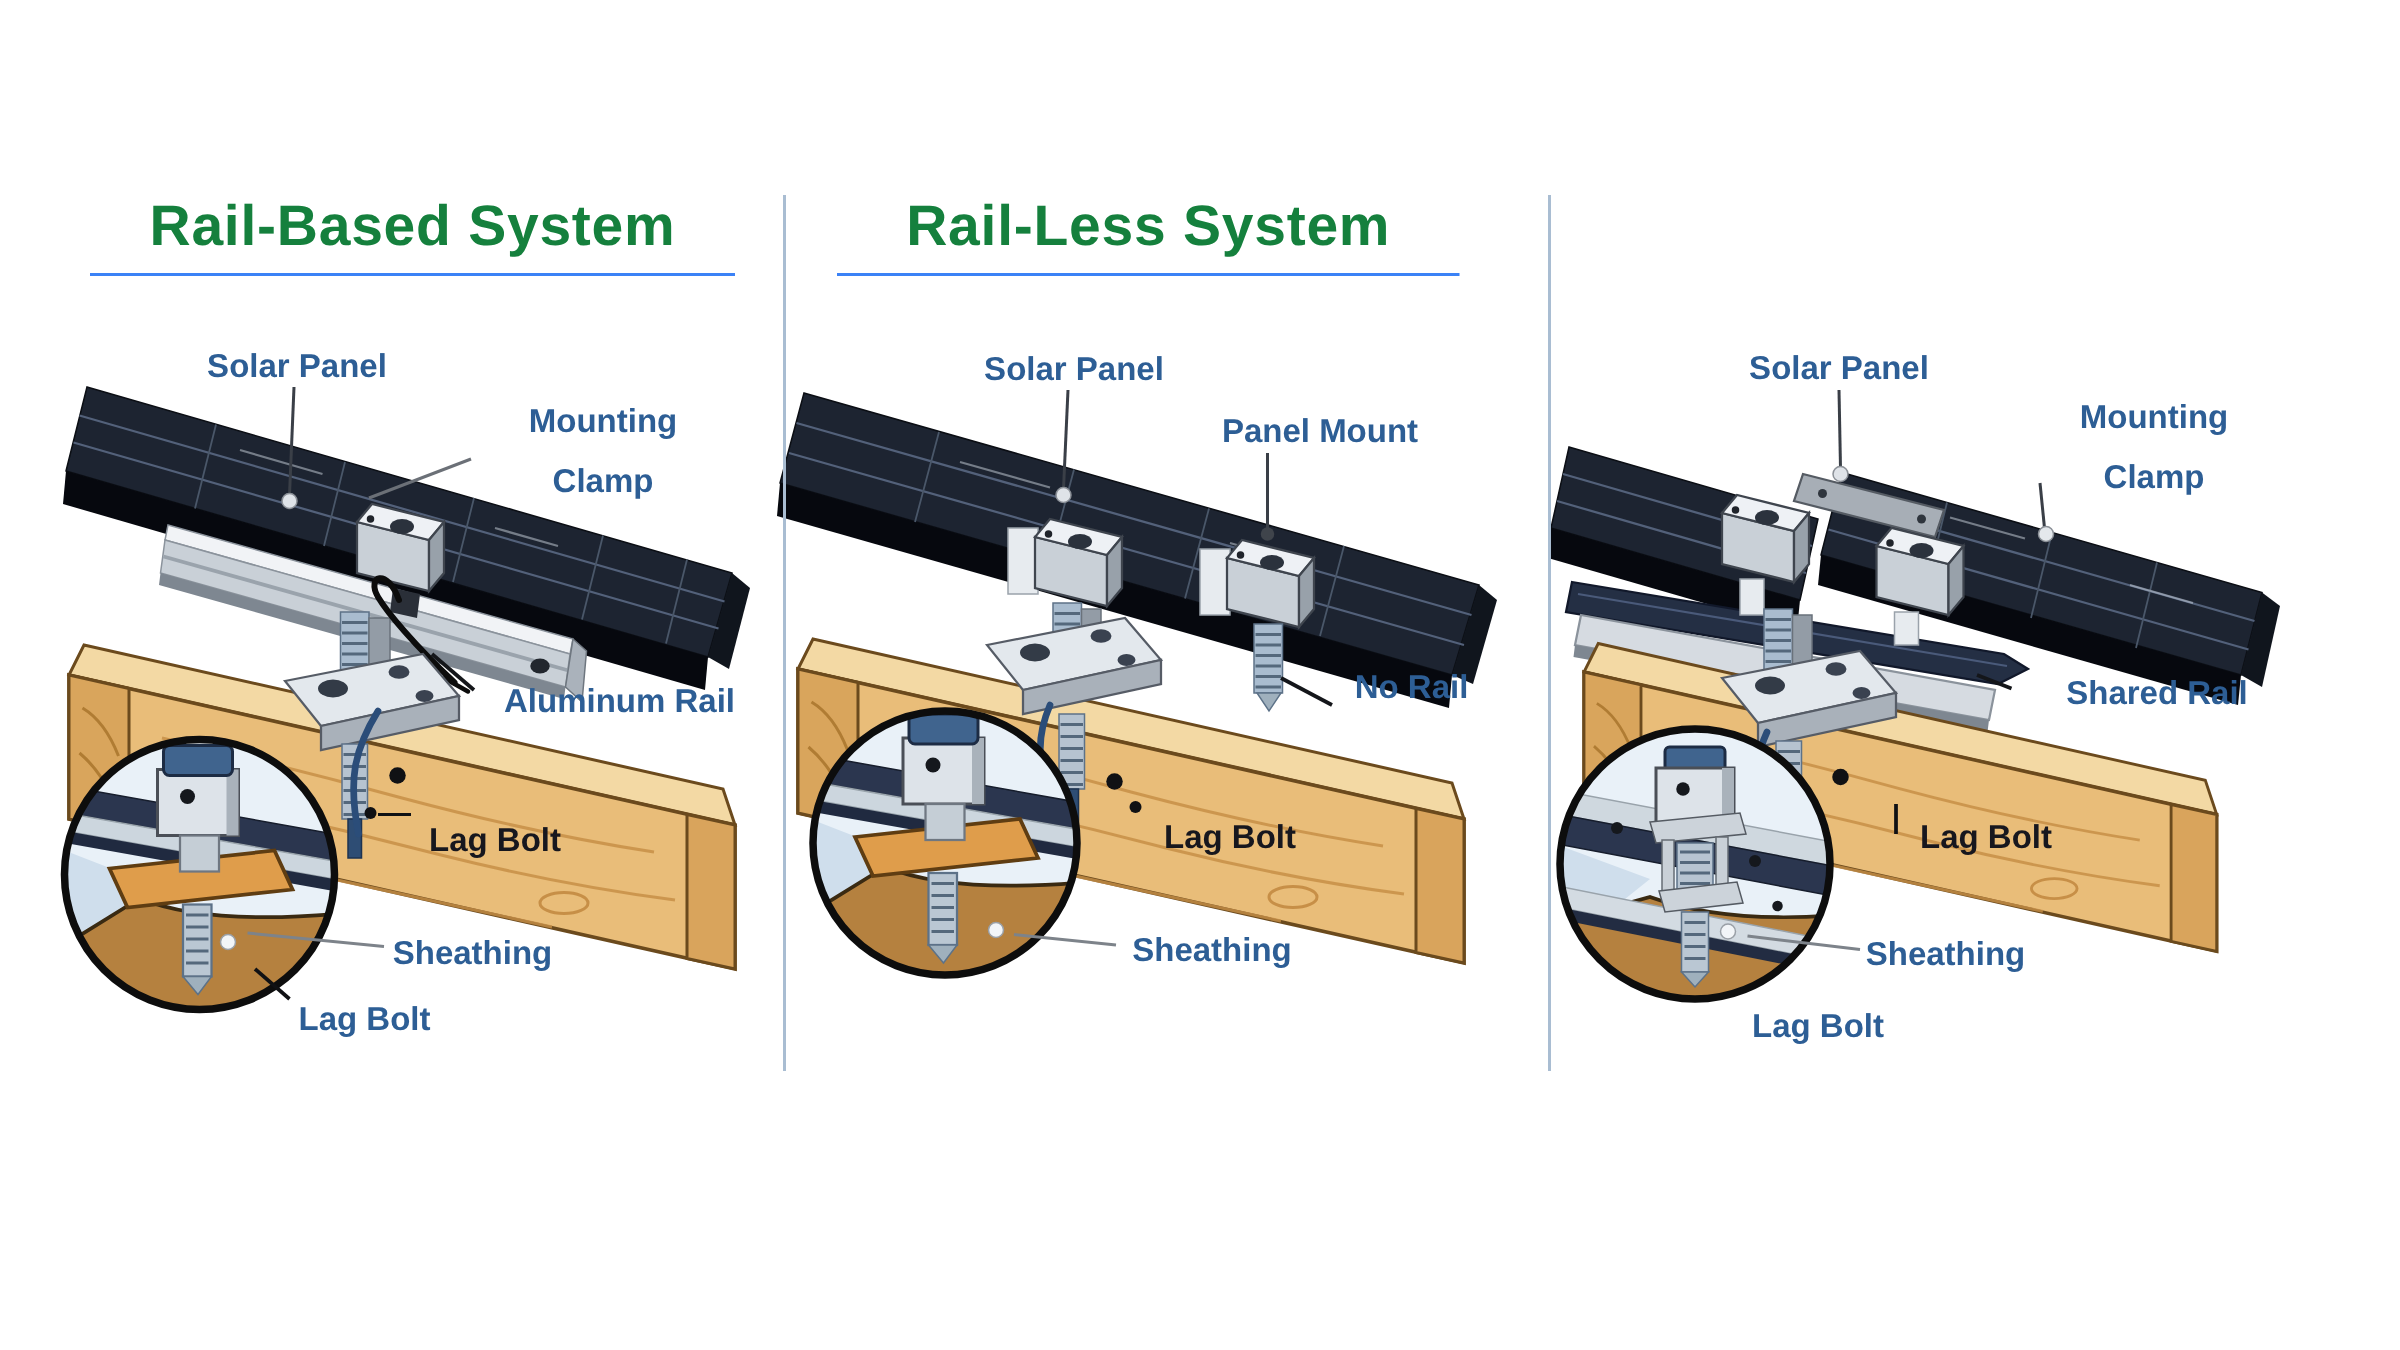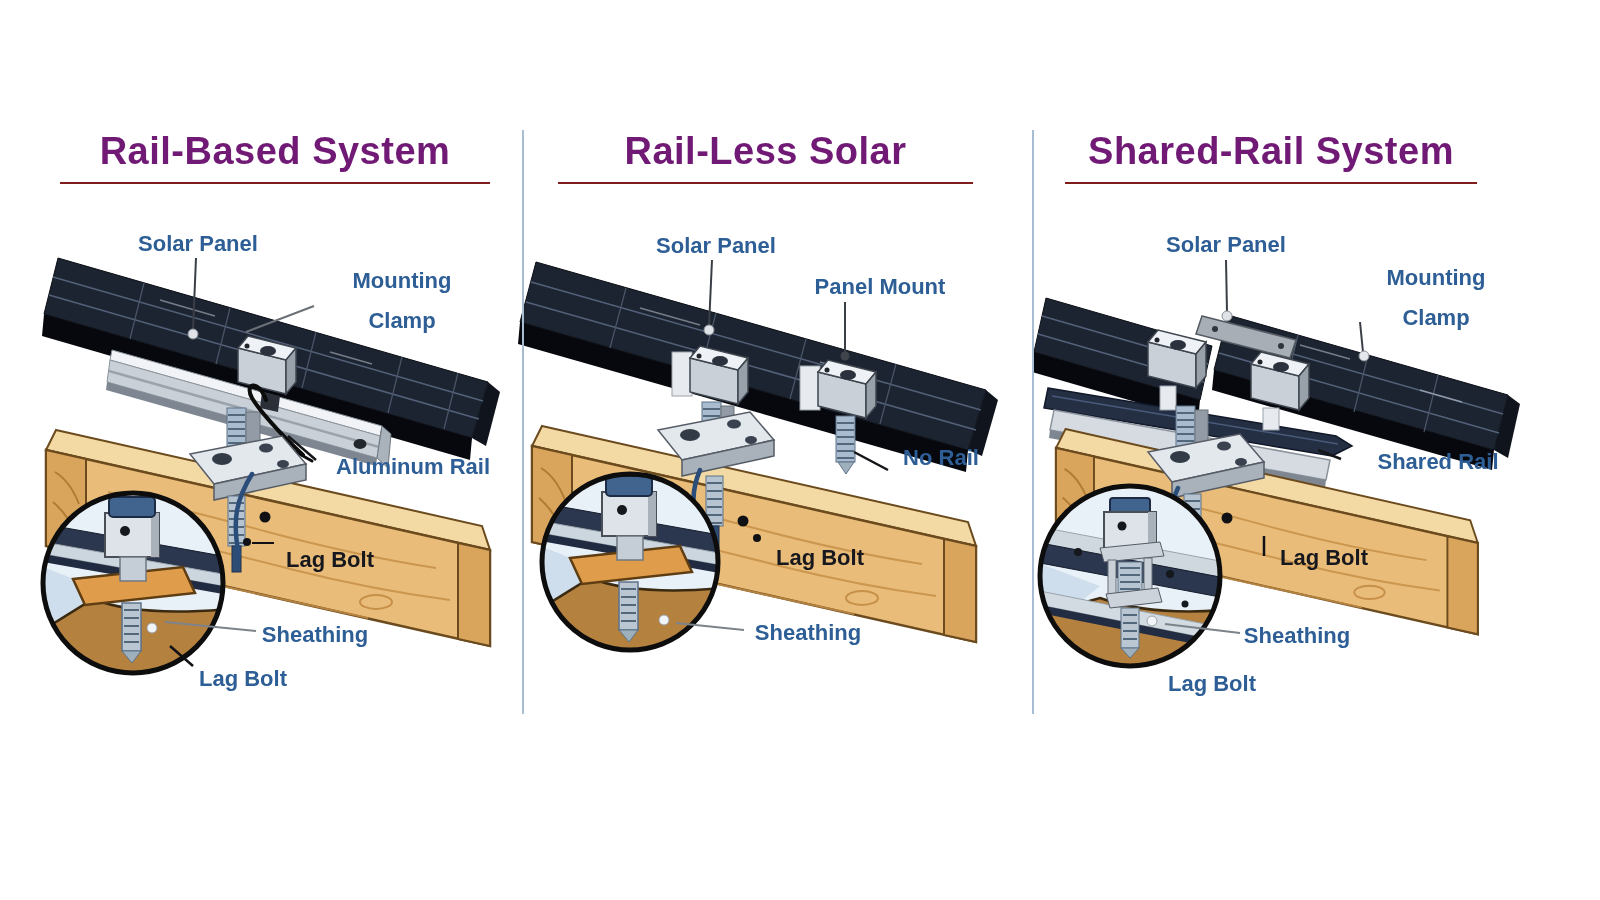--- a/index.html
+++ b/index.html
@@ -4,22 +4,22 @@
 <style>
   html,body{margin:0;padding:0;background:#ffffff;}
   .stage{
     position:relative;width:1600px;height:900px;background:#ffffff;overflow:hidden;
     font-family:"Liberation Sans","DejaVu Sans",sans-serif;
   }
   .art{position:absolute;left:0;top:0;width:1600px;height:900px;}
   .panel-title{
     position:absolute;top:120px;height:62px;
     display:flex;align-items:center;justify-content:center;
-    font-size:38px;font-weight:700;color:#701a75;letter-spacing:.5px;
-    border-bottom:2px solid #7f1d1d;
+    font-size:38px;font-weight:700;color:#15803d;letter-spacing:.5px;
+    border-bottom:2px solid #3b82f6;
   }
   .divider{position:absolute;top:130px;width:2px;height:584px;background:#a9bdd2;}
   .lbl{
     position:absolute;transform:translate(-50%,-50%);
     font-size:22px;font-weight:700;color:#2d5e95;white-space:nowrap;line-height:1.05;
   }
   .lbl.dark{color:#17171e;}
   .lbl.block{transform:none;white-space:normal;width:172px;text-align:center;line-height:40px;}
 </style>
 </head>
@@ -258,22 +258,21 @@
       <path d="M1240,633 L1165,624" stroke="#7d838a" stroke-width="2" fill="none"></path>
       <circle cx="1152" cy="621" r="5" fill="#f2f5f8" stroke="#9aa0a7"></circle>
     </g>
   </g>
 </svg>
 
 <div class="divider" style="left:522px;"></div>
 <div class="divider" style="left:1032px;"></div>
 
 <div class="panel-title" style="left:60px;width:430px;">Rail-Based System</div>
-<div class="panel-title" style="left:558px;width:415px;">Rail-Less Solar</div>
-<div class="panel-title" style="left:1065px;width:412px;">Shared-Rail System</div>
+<div class="panel-title" style="left:558px;width:415px;">Rail-Less System</div>
 
 <div class="lbl" style="left:198px;top:244px;">Solar Panel</div>
 <div class="lbl block" style="left:316px;top:261px;">Mounting Clamp</div>
 <div class="lbl" style="left:413px;top:467px;">Aluminum Rail</div>
 <div class="lbl dark" style="left:330px;top:560px;">Lag Bolt</div>
 <div class="lbl" style="left:315px;top:635px;">Sheathing</div>
 <div class="lbl" style="left:243px;top:679px;">Lag Bolt</div>
 
 <div class="lbl" style="left:716px;top:246px;">Solar Panel</div>
 <div class="lbl" style="left:880px;top:287px;">Panel Mount</div>

